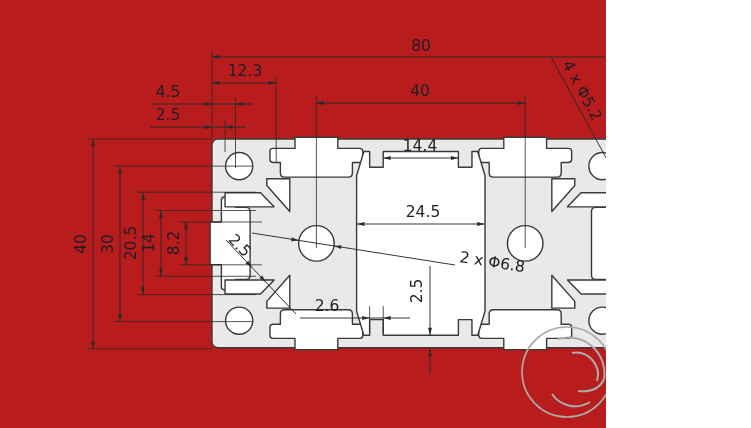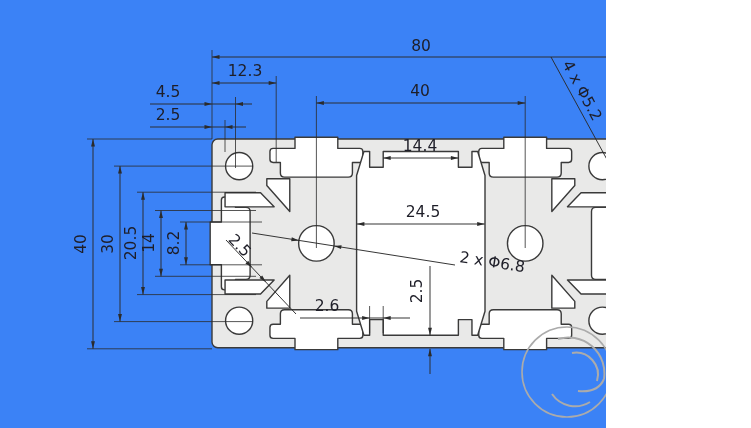--- a/index.html
+++ b/index.html
@@ -1,16 +1,16 @@
 <!DOCTYPE html>
 <html><head>
 <meta charset="utf-8">
 <style>
   html,body{margin:0;padding:0;background:#ffffff;}
-  #stage{position:relative;width:606px;height:428px;background:#3b82f6;overflow:hidden;
+  #stage{position:relative;width:606px;height:428px;background:#b91c1c;overflow:hidden;
          font-family:"DejaVu Sans", sans-serif;text-align:center;}
   svg{display:block;}
 </style>
 </head>
 <body>
 
 <div id="stage">
 
   <svg id="cad" width="751" height="428" viewBox="0 0 751 428">
     <defs>

